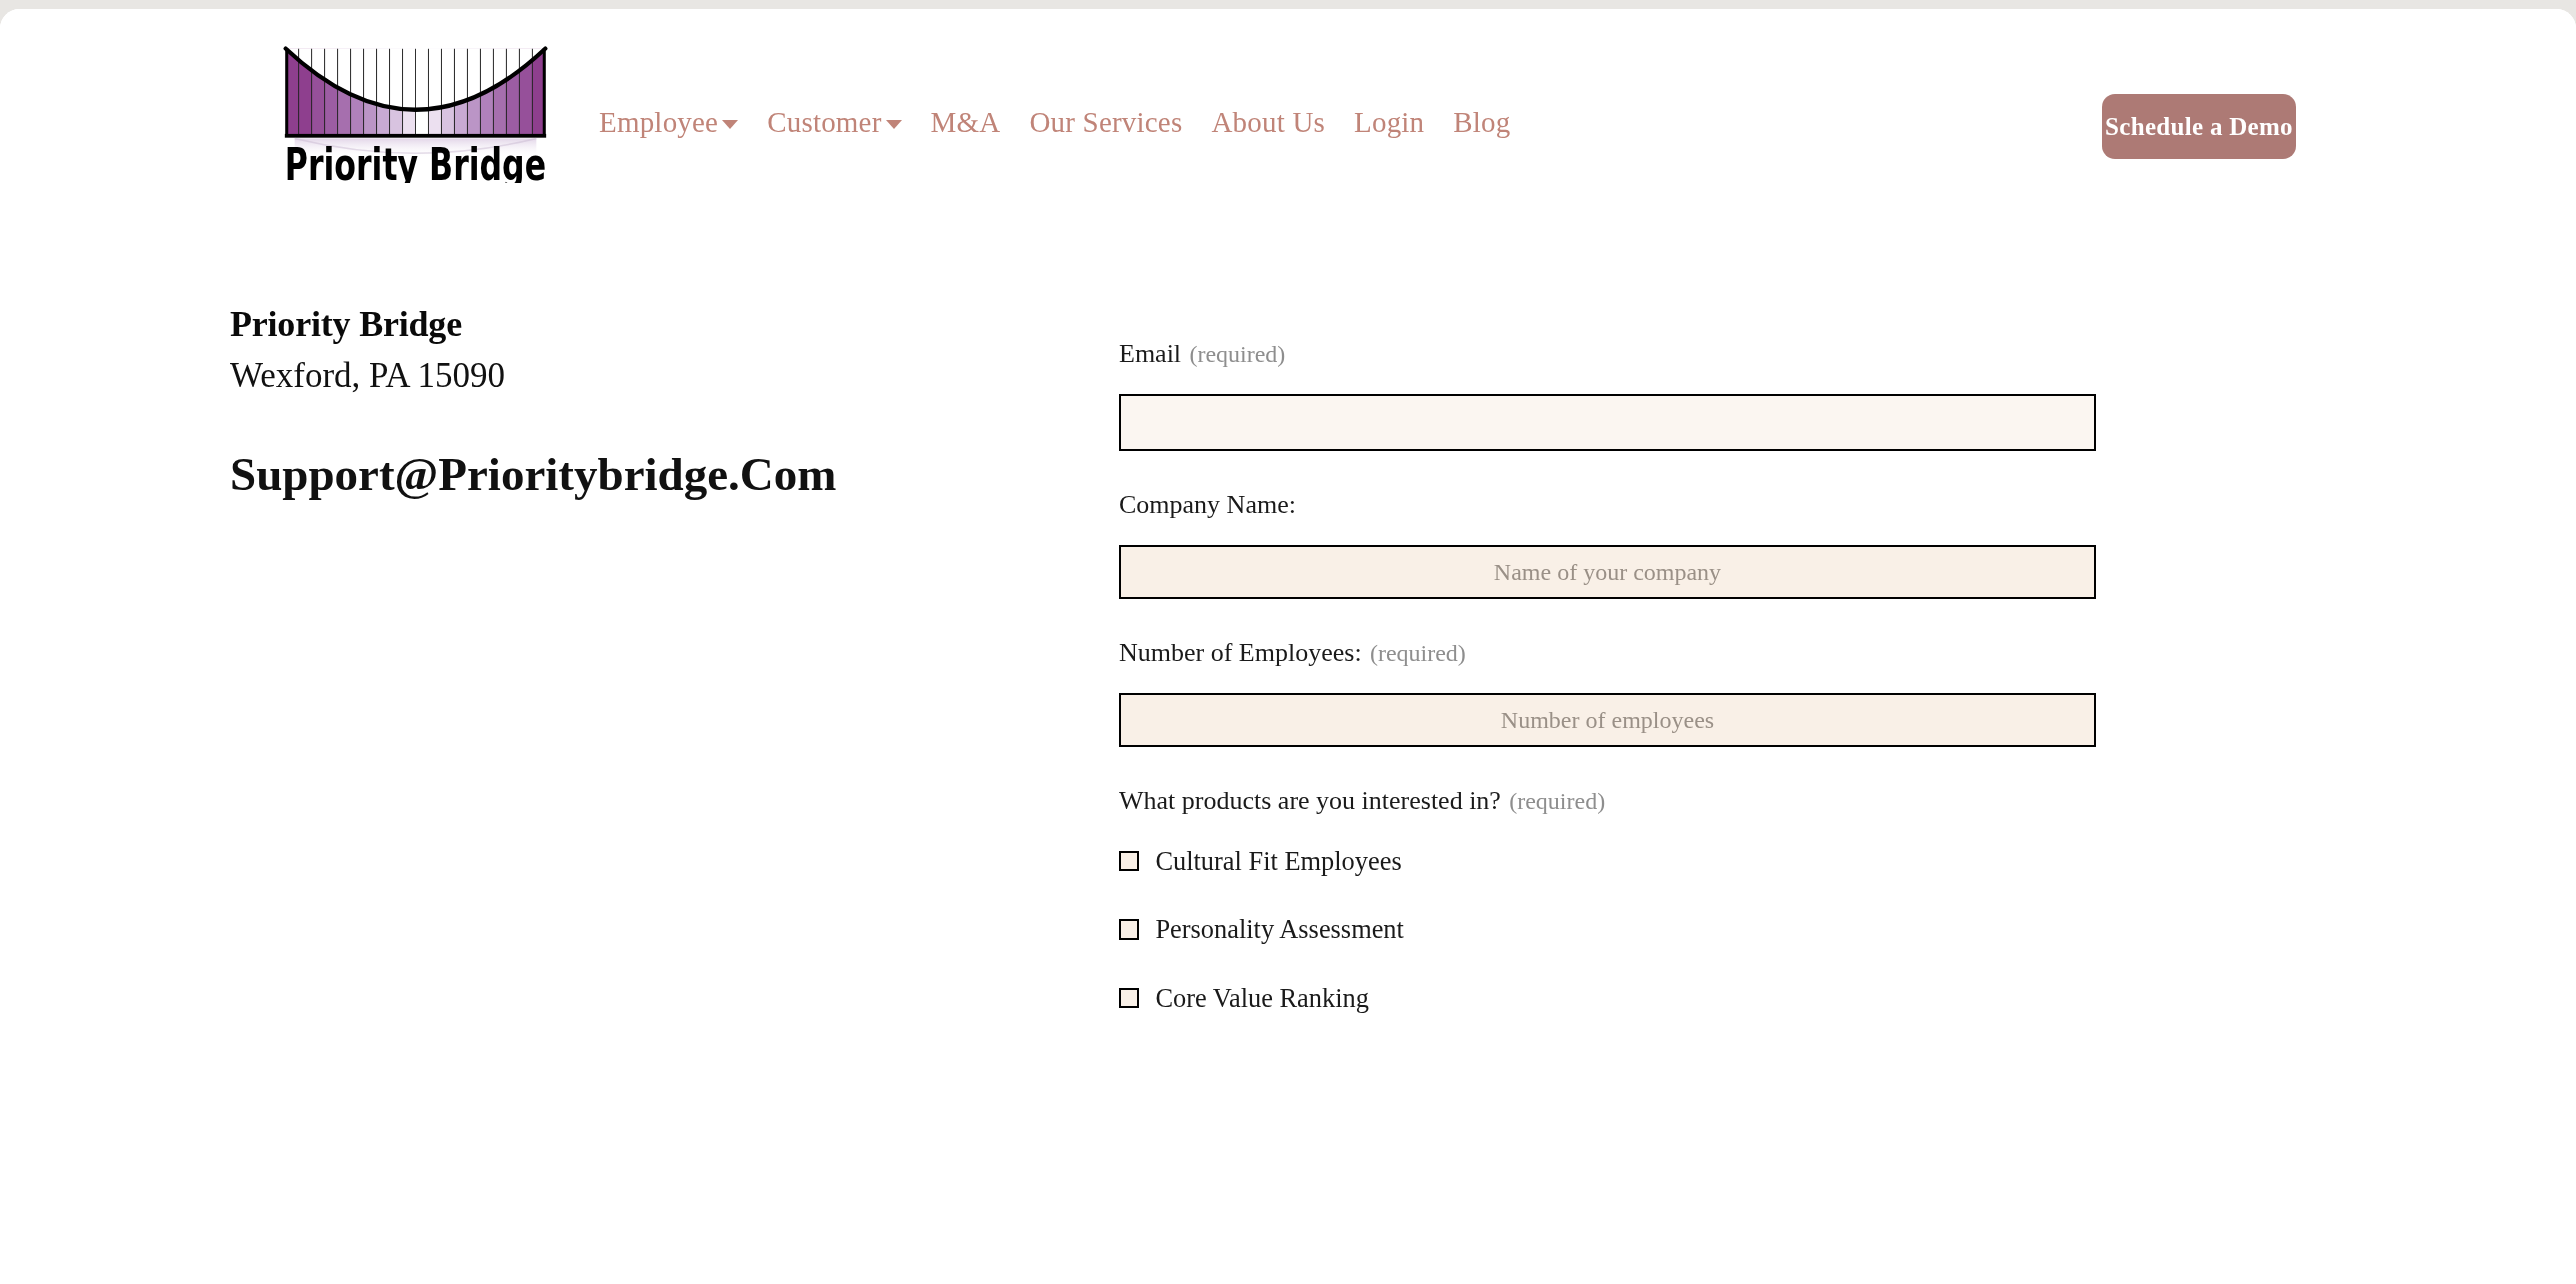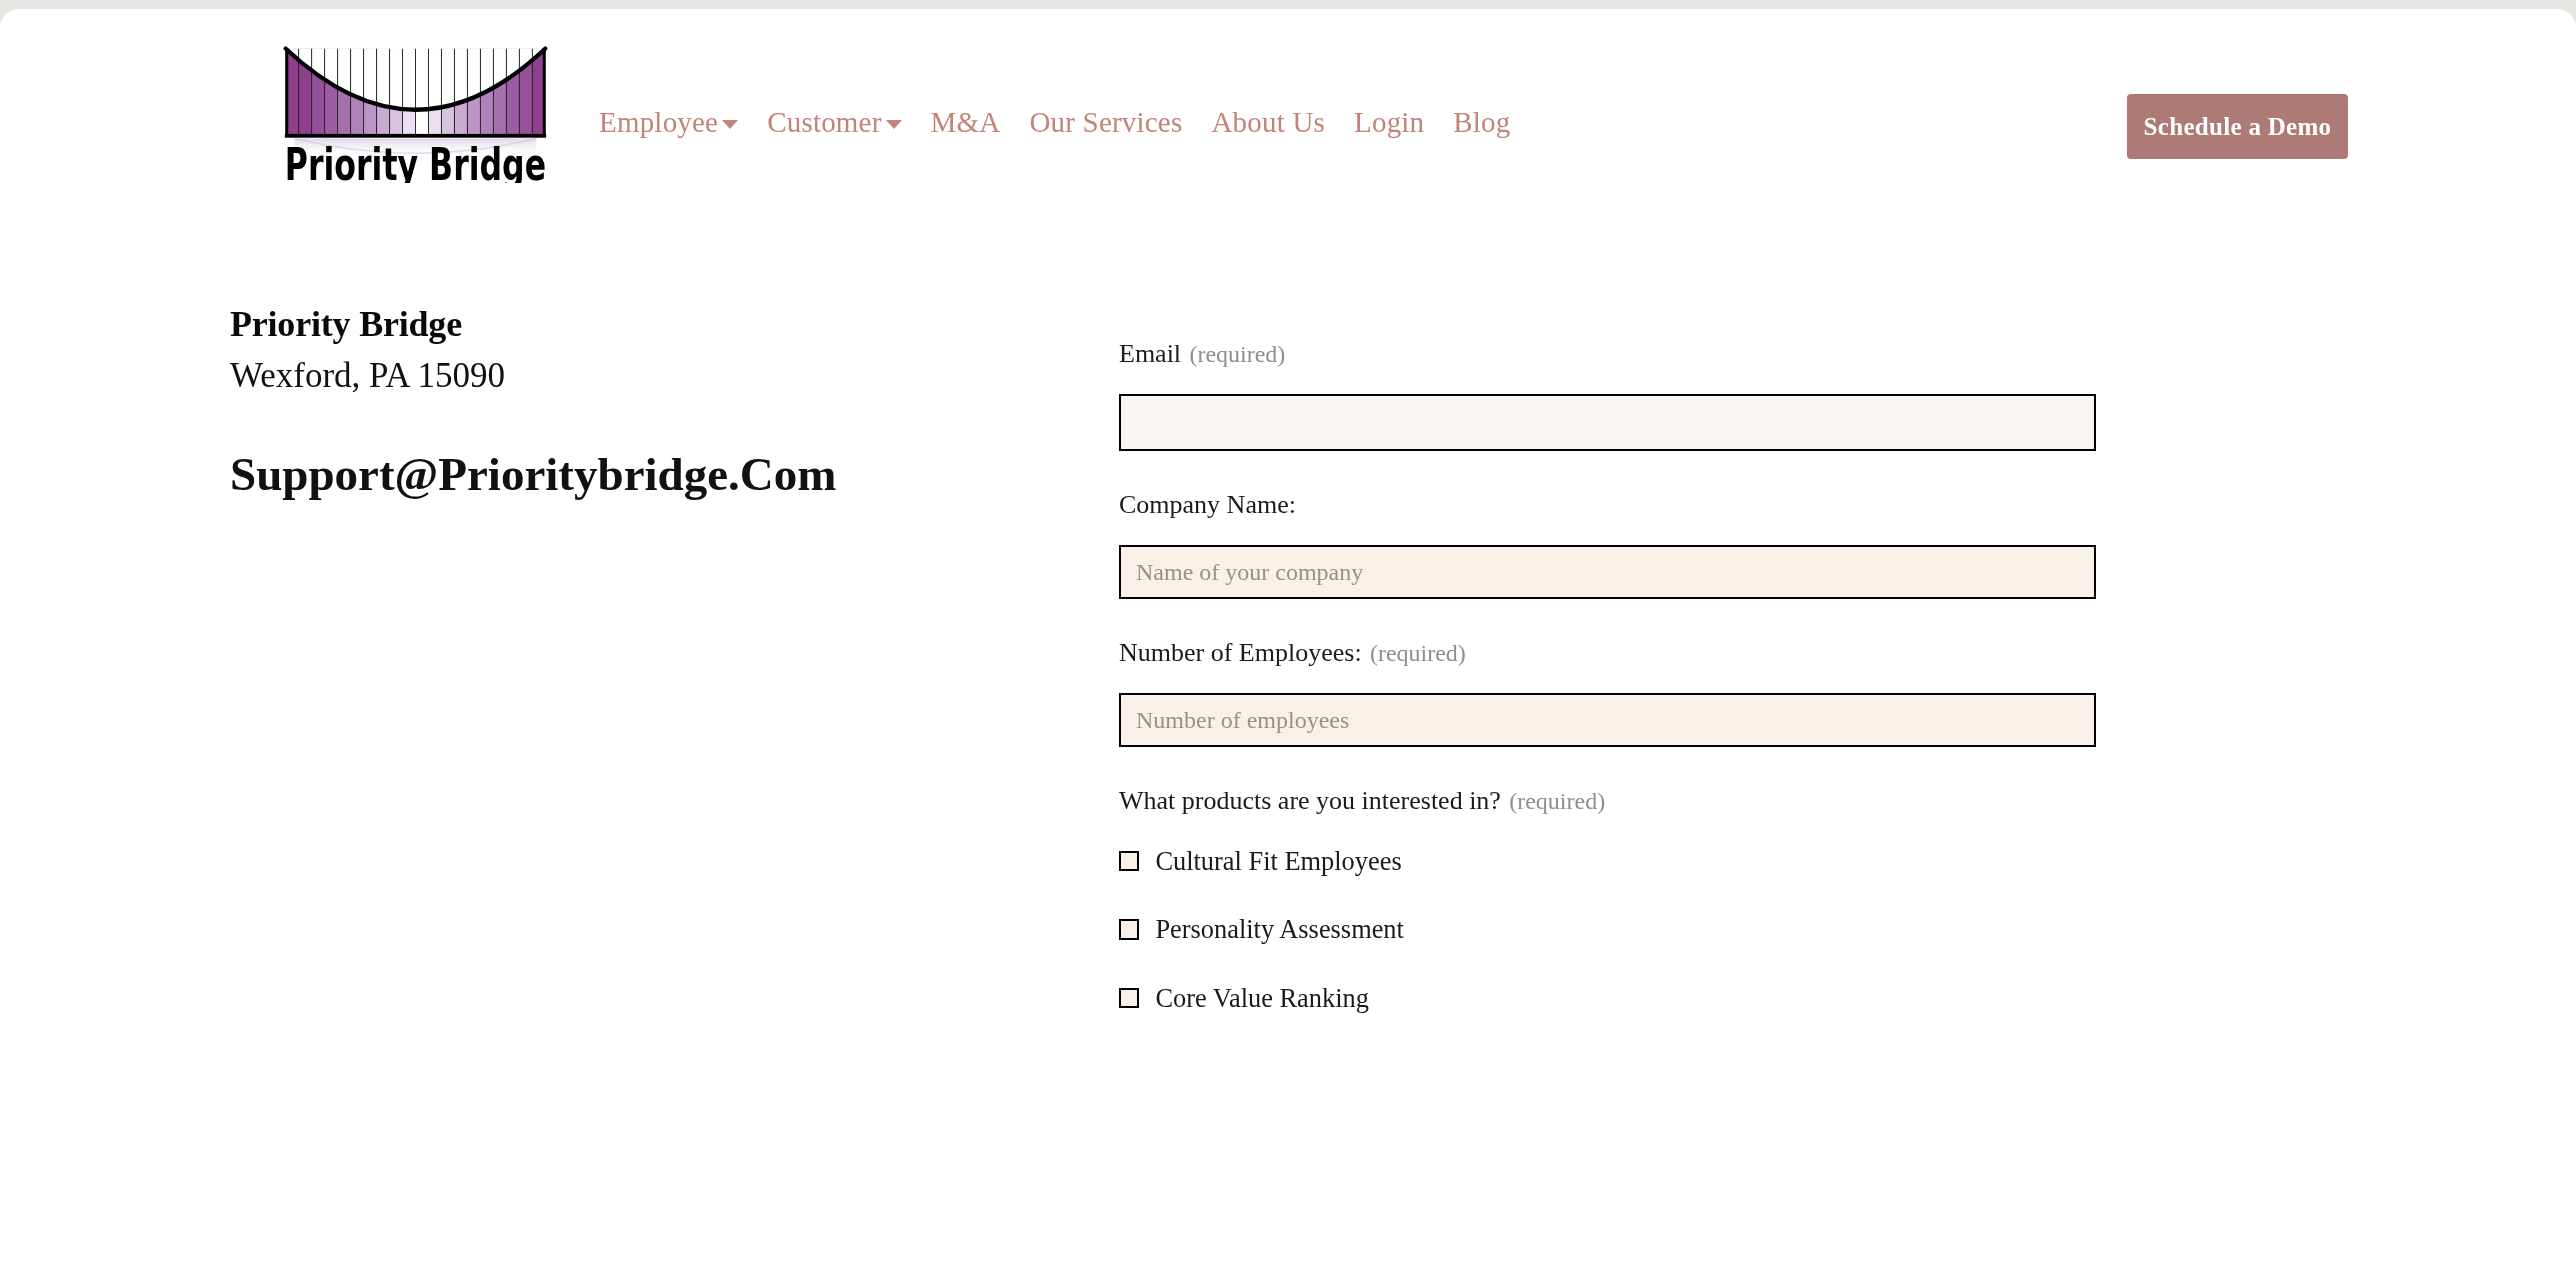--- a/index.html
+++ b/index.html
@@ -81,35 +81,34 @@
     border-right: 8.3px solid transparent;
     border-top: 9.8px solid #c08478;
     display: inline-block;
     margin-top: 3.8px;
   }
 
   .cta-button {
     position: absolute;
     left: 2102px;
     top: 85px;
-    width: 221px;
+    width: 194px;
     height: 65px;
     background: #ad7a75;
     border: none;
-    border-radius: 4px;
+    border-radius: 13px;
     color: #ffffff;
     font-family: "Liberation Serif", "DejaVu Serif", serif;
     font-size: 25px;
     font-weight: 700;
     letter-spacing: 0.3px;
     cursor: pointer;
     display: flex;
     align-items: center;
     justify-content: center;
-    margin-left: 25px;
   }
 
   
   .contact-col {
     position: absolute;
     left: 230px;
     top: 294px;
     width: 755px;
   }
 
@@ -187,21 +186,21 @@
     color: #1a1a1a;
     padding: 0 15px;
     outline: none;
   }
 
   .text-input::placeholder {
     color: #9a9087;
     opacity: 1;
   }
 
-  .input-wide { width: 977px; }
+  .input-wide { width: 977px; text-align: center; }
 
   .input-email { background: #fbf6f1; height: 57px; }
 
   .gap-lg { margin-top: 41px; }
   .gap-md { margin-top: 27px; }
 
   
   .checkbox-list { margin-top: 34px; }
 
   .checkbox-row {

